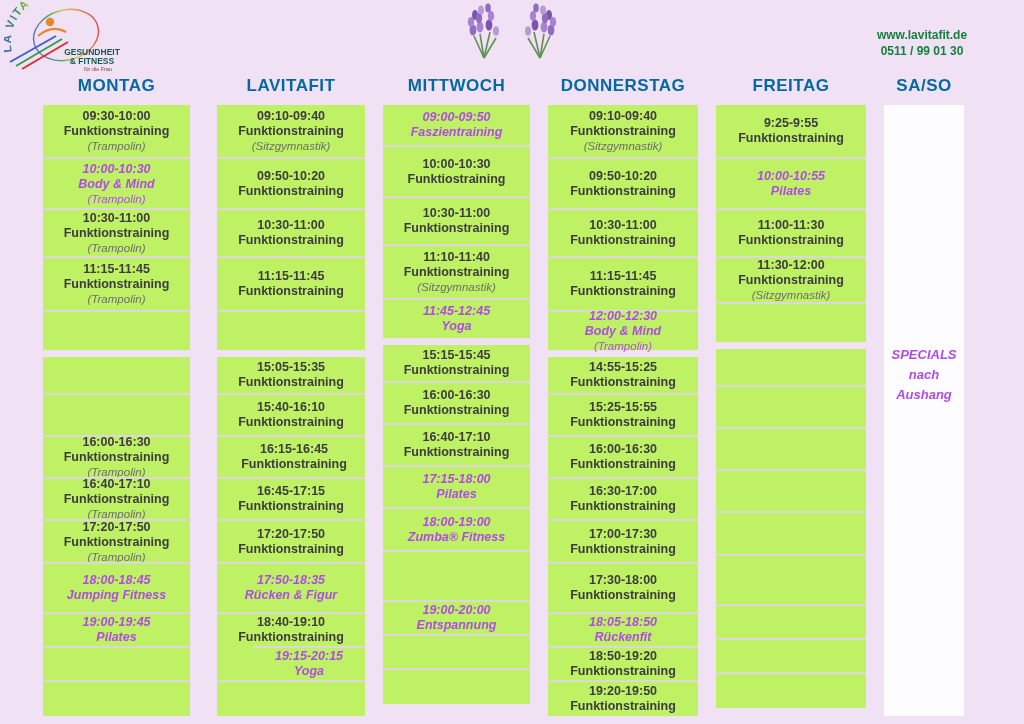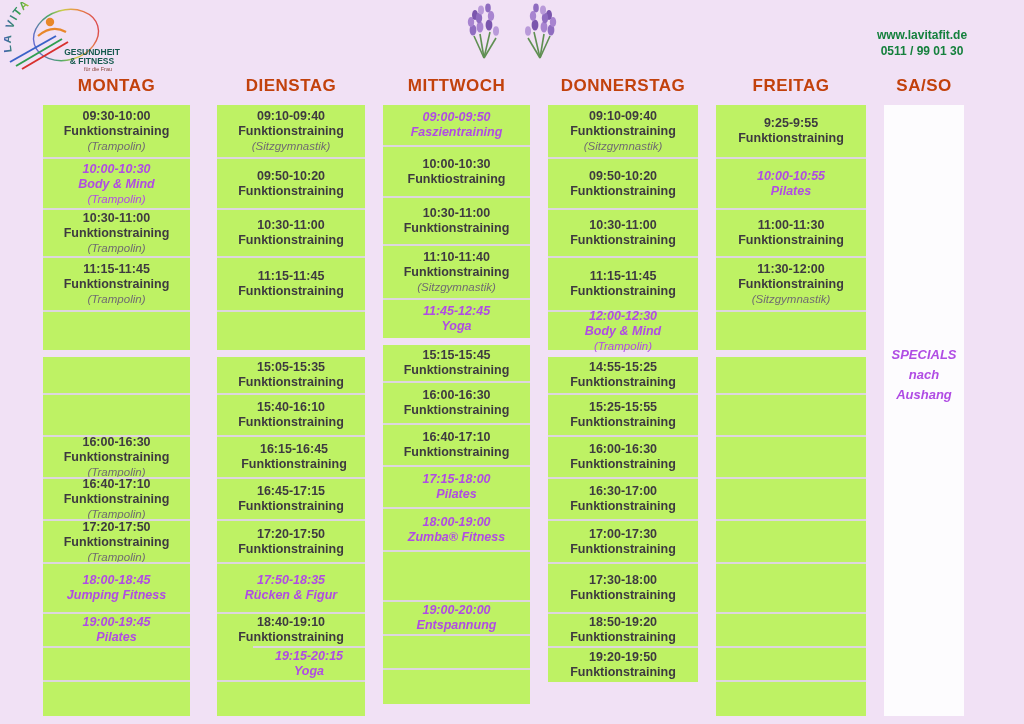--- a/index.html
+++ b/index.html
@@ -10,21 +10,21 @@
   }
   .page{position:absolute;inset:0}
   
   #logo{position:absolute;top:2px;left:4px}
   .title-wrap{position:absolute;top:2px;left:50%;transform:translateX(-50%);display:flex;align-items:center;gap:14px}
   .page-title{font-size:29px;font-weight:bold;color:#6c5f70;letter-spacing:1.5px;margin:0;white-space:nowrap}
   .contact{position:absolute;top:27px;left:866px;width:112px;text-align:center;
     font-size:12px;font-weight:bold;color:#15803d;line-height:16px}
   
   .dayhdr{position:absolute;top:76px;height:24px;text-align:center;font-weight:bold;
-    font-size:17px;color:#c2410c;letter-spacing:.5px}
+    font-size:17px;color:#0369a1;letter-spacing:.5px}
   
   .col{position:absolute;top:105px}
   .block{background:#bef264;display:flex;flex-direction:column;width:100%}
   .block.pm{margin-top:7px}
   .cell{box-sizing:border-box;display:flex;flex-direction:column;justify-content:center;
     align-items:center;text-align:center;padding:1px 2px}
   .cell.sep{border-top:2px solid #ddd6de}
   .t,.n{font-size:12.5px;font-weight:bold;color:#3e3a40;line-height:15px}
   .o{font-size:11.5px;font-style:italic;color:#6f6b71;line-height:14px}
   .hl .t,.hl .n{color:#b04ce4;font-style:italic}
@@ -110,21 +110,21 @@
     </svg>
   </div>
 
   <div class="contact">
     <div>www.lavitafit.de</div>
     <div>0511 / 99 01 30</div>
   </div>
 
   <div id="day-headers">
       <div class="dayhdr" style="left: 43px; width: 147px;">MONTAG</div>
-      <div class="dayhdr" style="left: 217px; width: 148px;">DIENSTAG</div>
+      <div class="dayhdr" style="left: 217px; width: 148px;">LAVITAFIT</div>
       <div class="dayhdr" style="left: 383px; width: 147px;">MITTWOCH</div>
       <div class="dayhdr" style="left: 548px; width: 150px;">DONNERSTAG</div>
       <div class="dayhdr" style="left: 716px; width: 150px;">FREITAG</div>
       <div class="dayhdr" style="left: 884px; width: 80px;">SA/SO</div>
     </div>
   <div id="schedule">
       <div class="col" style="left: 43px; width: 147px;">
         <div class="block">
           <div class="cell" style="height: 52px;">
             <div class="t">09:30-10:00</div>
@@ -332,20 +332,24 @@
             <div class="n">Funktionstraining</div>
           </div>
           <div class="cell sep" style="height: 43px;">
             <div class="t">17:00-17:30</div>
             <div class="n">Funktionstraining</div>
           </div>
           <div class="cell sep" style="height: 50px;">
             <div class="t">17:30-18:00</div>
             <div class="n">Funktionstraining</div>
           </div>
+          <div class="cell sep hl" style="height: 34px;">
+            <div class="t">18:05-18:50</div>
+            <div class="n">Rückenfit</div>
+          </div>
           <div class="cell sep" style="height: 34px;">
             <div class="t">18:50-19:20</div>
             <div class="n">Funktionstraining</div>
           </div>
           <div class="cell sep" style="height: 36px;">
             <div class="t">19:20-19:50</div>
             <div class="n">Funktionstraining</div>
           </div>
         </div>
       </div>
@@ -356,21 +360,21 @@
             <div class="n">Funktionstraining</div>
           </div>
           <div class="cell sep hl" style="height: 51px;">
             <div class="t">10:00-10:55</div>
             <div class="n">Pilates</div>
           </div>
           <div class="cell sep" style="height: 48px;">
             <div class="t">11:00-11:30</div>
             <div class="n">Funktionstraining</div>
           </div>
-          <div class="cell sep" style="height: 54px;">
+          <div class="cell sep" style="height: 46px;">
             <div class="t">11:30-12:00</div>
             <div class="n">Funktionstraining</div>
             <div class="o">(Sitzgymnastik)</div>
           </div>
           <div class="cell sep" style="height: 40px;"></div>
         </div>
         <div class="block pm">
           <div class="cell" style="height: 36px;"></div>
           <div class="cell sep" style="height: 42px;"></div>
           <div class="cell sep" style="height: 42px;"></div>

